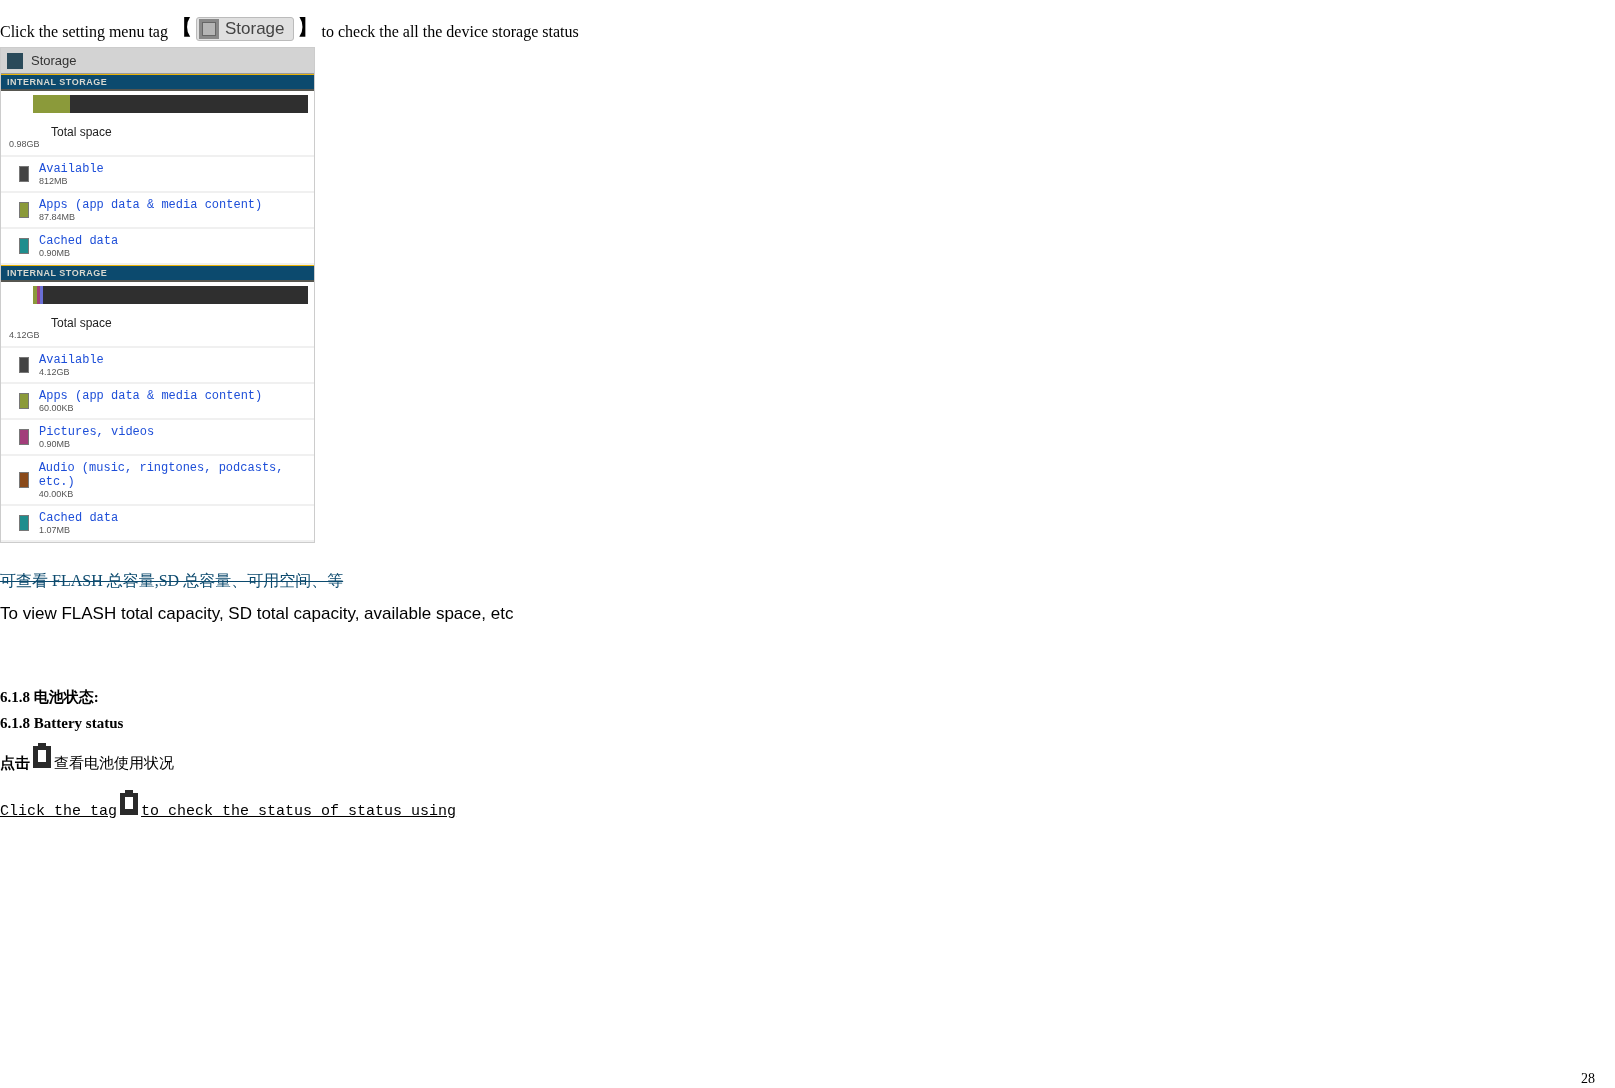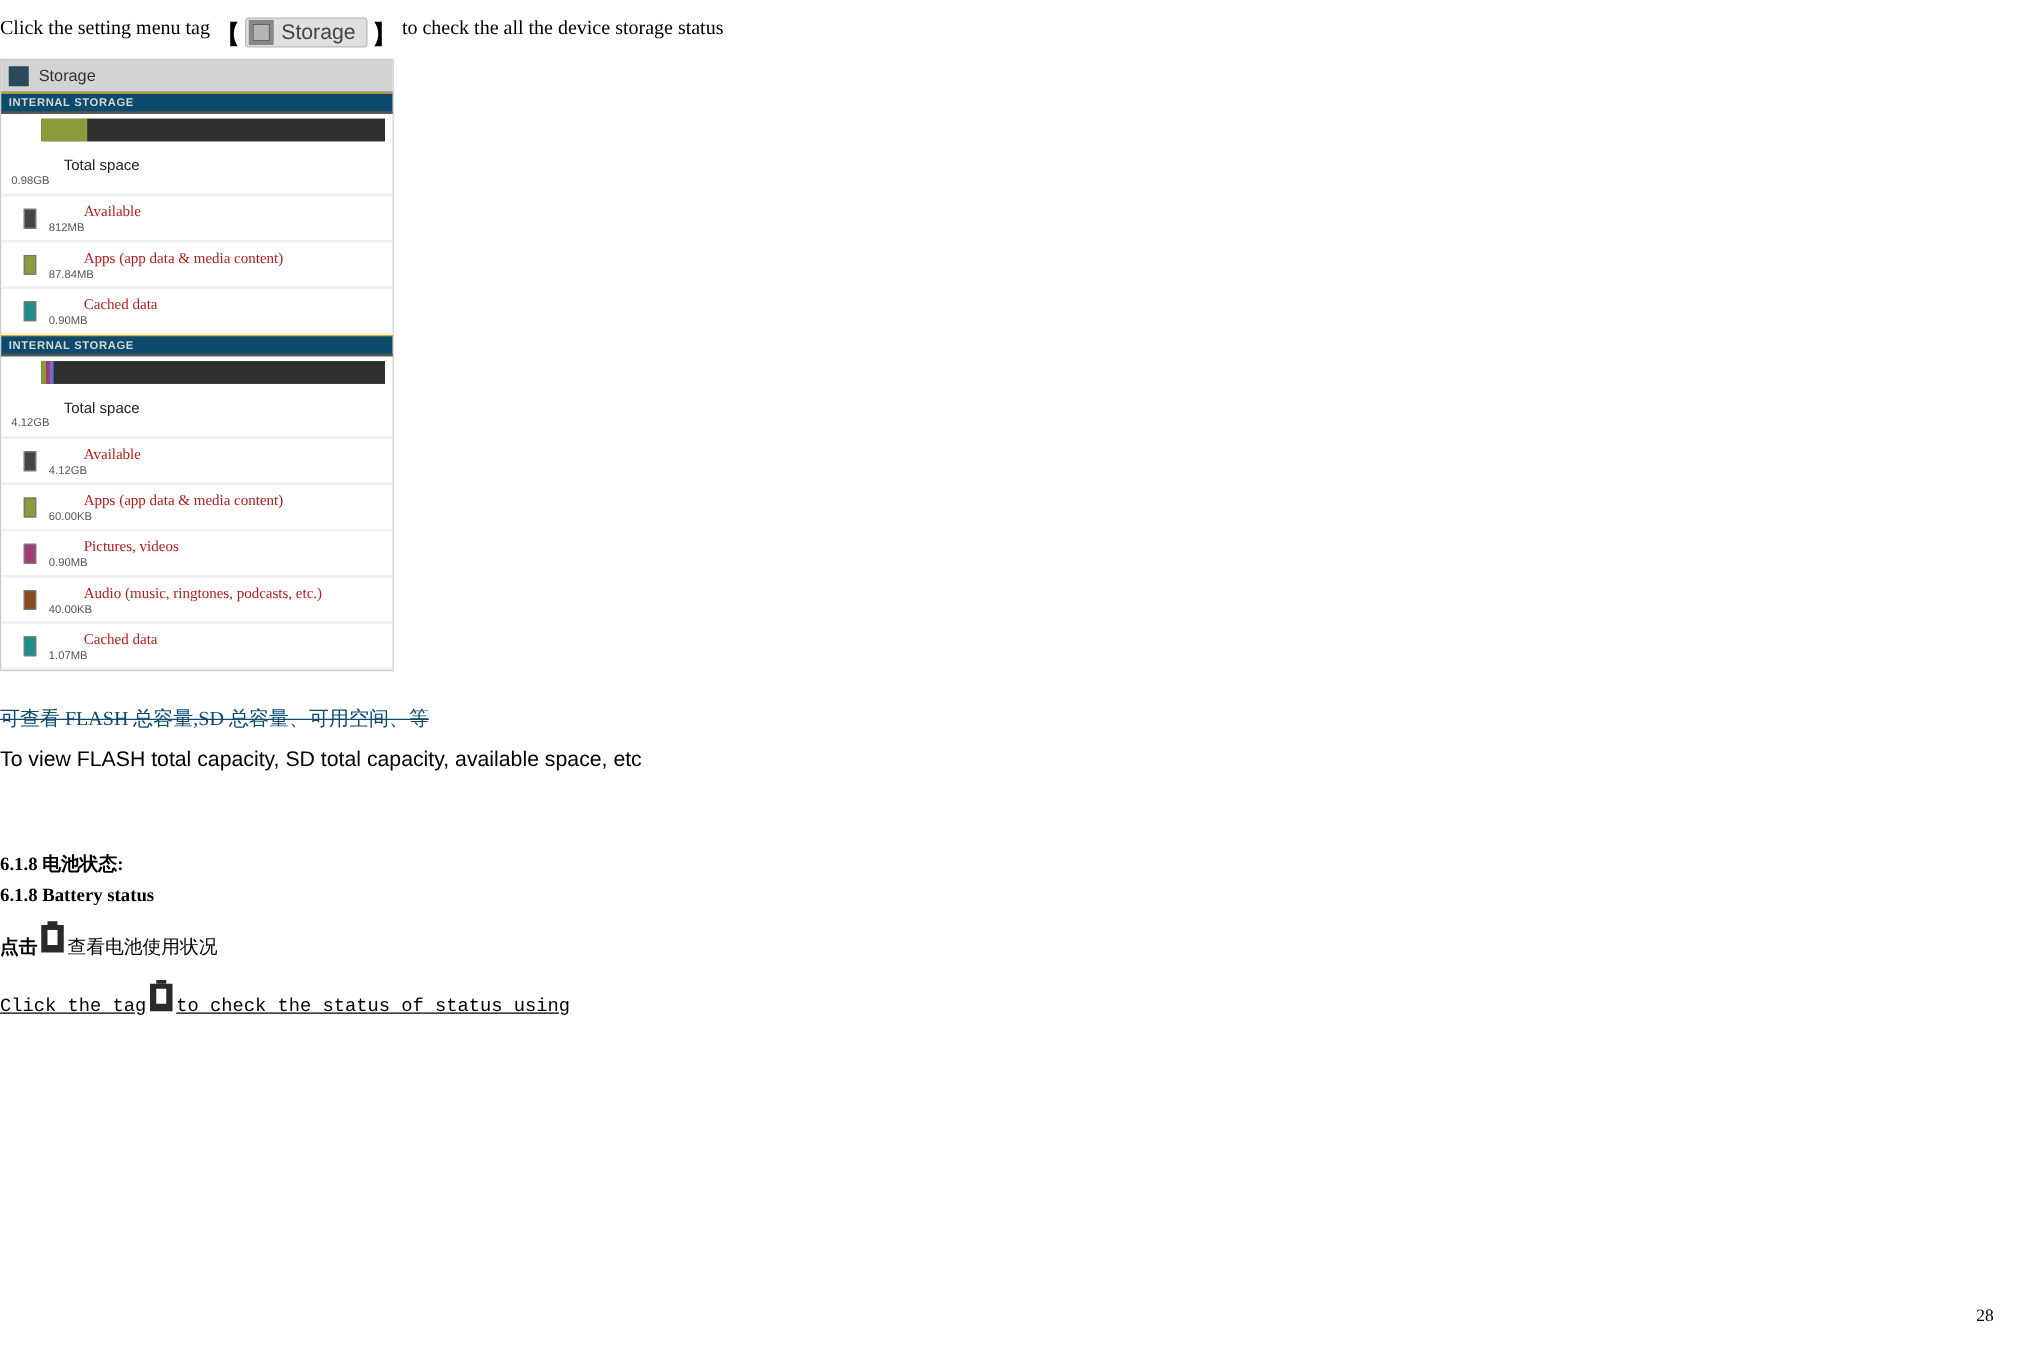--- a/index.html
+++ b/index.html
@@ -8,21 +8,21 @@
       font-size: 16px;
       background: #fff;
       color: #000;
       width: 1615px;
       padding: 0;
       position: relative;
       min-height: 1088px;
     }
     .topline {
       display: flex;
-      align-items: flex-start;
+      align-items: flex-end;
       gap: 4px;
       padding-top: 14px;
     }
     .storage-tag {
       display: inline-flex;
       align-items: center;
       background: #e0e0e0;
       border: 1px solid #bbb;
       border-radius: 3px;
       padding: 1px 8px 1px 2px;
@@ -110,24 +110,23 @@
       padding: 5px 0 5px 18px;
       border-bottom: 2px solid #f0f0f0;
     }
     .ss-row .sw {
       width: 10px;
       height: 16px;
       border: 1px solid #777;
       margin-right: 10px;
     }
     .ss-row .txt .l1 {
-      font-family: Liberation Serif, serif;
+      font-family: Liberation Mono, monospace;
       font-size: 12px;
-      color: #b91c1c;
-      margin-left: 28px;
+      color: #1d4ed8;
     }
     .ss-row .txt .l2 {
       font-family: Arial, sans-serif;
       font-size: 9px;
       color: #555;
     }
     .strike-cn {
       font-family: "SimSun", serif;
       text-decoration: line-through;
       color: #0c4a6e;
@@ -190,21 +189,21 @@
       font-family: "Courier New", monospace;
       text-decoration: underline;
       font-size: 15px;
       margin-top: 20px;
       display: flex;
       align-items: baseline;
     }
     .pg {
       position: absolute;
       right: 20px;
-      bottom: 26px;
+      bottom: 1px;
       font-size: 14px;
     }
   </style>
 </head>
 <body>
 
 <div class="topline">
   <span>Click the setting menu tag </span>
   <span class="bracket">【</span>
   <span class="storage-tag">

